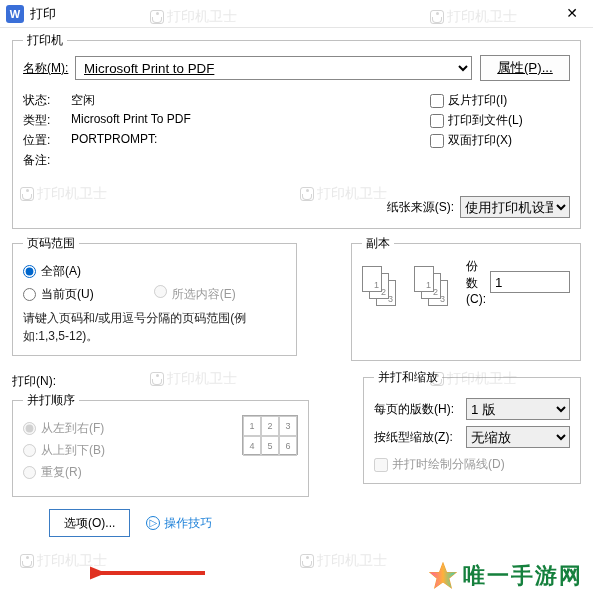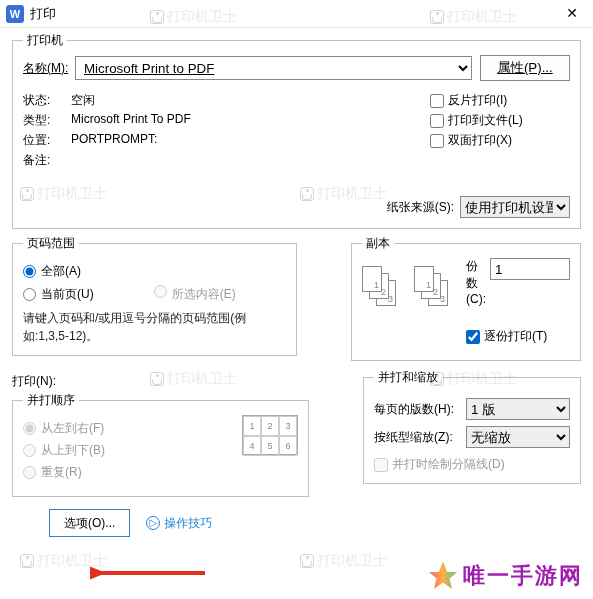--- a/index.html
+++ b/index.html
@@ -33,21 +33,21 @@
 .disabled-text { color: #9a9a9a; }
 .hint-text { color: #222; margin-top: 6px; line-height: 1.5; }
 .underline-input { border: none; border-bottom: 1px solid #888; width: 200px; margin-left: 6px; background: transparent; }
 .copies-area { display: flex; align-items: flex-start; gap: 12px; }
 .page-icon { position: relative; width: 40px; height: 44px; margin-top: 8px; }
 .page-icon .p { position: absolute; width: 20px; height: 26px; border: 1px solid #888; background: #fff; font-size: 9px; text-align: right; padding-right: 2px; line-height: 36px; color: #888; }
 .p1 { left: 0; top: 0; z-index: 3; }
 .p2 { left: 7px; top: 7px; z-index: 2; }
 .p3 { left: 14px; top: 14px; z-index: 1; }
 .copies-right { flex: 1; }
-.copies-input-row { display: flex; align-items: flex-start; margin-bottom: 12px; }
+.copies-input-row { display: flex; align-items: center; margin-bottom: 12px; }
 .copies-input-row input.num { width: 80px; height: 22px; border: 1px solid #888; margin-left: 4px; padding: 0 4px; }
 .collate-row { display: flex; align-items: center; }
 .collate-row input { margin-right: 4px; accent-color: #0066cc; }
 .print-what { display: flex; align-items: center; margin: 6px 0 2px 0; }
 .print-what select { flex: 1; height: 22px; border: 1px solid #888; margin-left: 6px; }
 .order-box { display: flex; }
 .order-left { flex: 1; }
 .diagram { width: 56px; height: 40px; border: 1px solid #aaa; display: grid; grid-template-columns: 1fr 1fr 1fr; grid-template-rows: 1fr 1fr; font-size: 9px; color: #888; }
 .diagram div { border: 0.5px solid #ccc; text-align: center; line-height: 18px; }
 .scale-row { display: flex; align-items: center; margin: 6px 0; }
@@ -156,24 +156,20 @@
         <div class="page-icon">
           <div class="p p3">3</div>
               <div class="p p2">2</div>
               <div class="p p1">1</div>
         </div>
         <div class="copies-right">
           <div class="copies-input-row">
             <span>份数(C):</span>
             <input class="num" type="text" value="1" style="">
           </div>
-          <div class="collate-row" style="margin-top:22px">
-                <input type="checkbox" checked="" style="">
-                <span>逐份打印(T)</span>
-              </div>
         </div>
       </div>
     </fieldset>
   </div>
 </div>
 
 <div class="two-col">
   <div class="col-left">
     <div class="print-what">
       <span class="lbl">打印(N):</span>
@@ -282,14 +278,14 @@
       <polygon points="12,1 15,9 23,9 17,14 19,22 12,17 5,22 7,14 1,9 9,9" fill="#fff" stroke="#f0a030" stroke-width="1"></polygon>
       <polygon points="12,1 15,9 23,9 17,14 19,22 12,17 5,22 7,14 1,9 9,9" fill="url(#g)"></polygon>
   <defs>
         <linearGradient id="g">
           <stop offset="0%" stop-color="#ff5ea0"></stop>
           <stop offset="50%" stop-color="#ffb03a"></stop>
           <stop offset="100%" stop-color="#3ad1b0"></stop>
         </linearGradient>
       </defs>
     </svg>
-  <span style="color:#a21caf">唯一手游网</span>
+  <span style="color:#15803d">唯一手游网</span>
 </div>
 
 </body></html>

